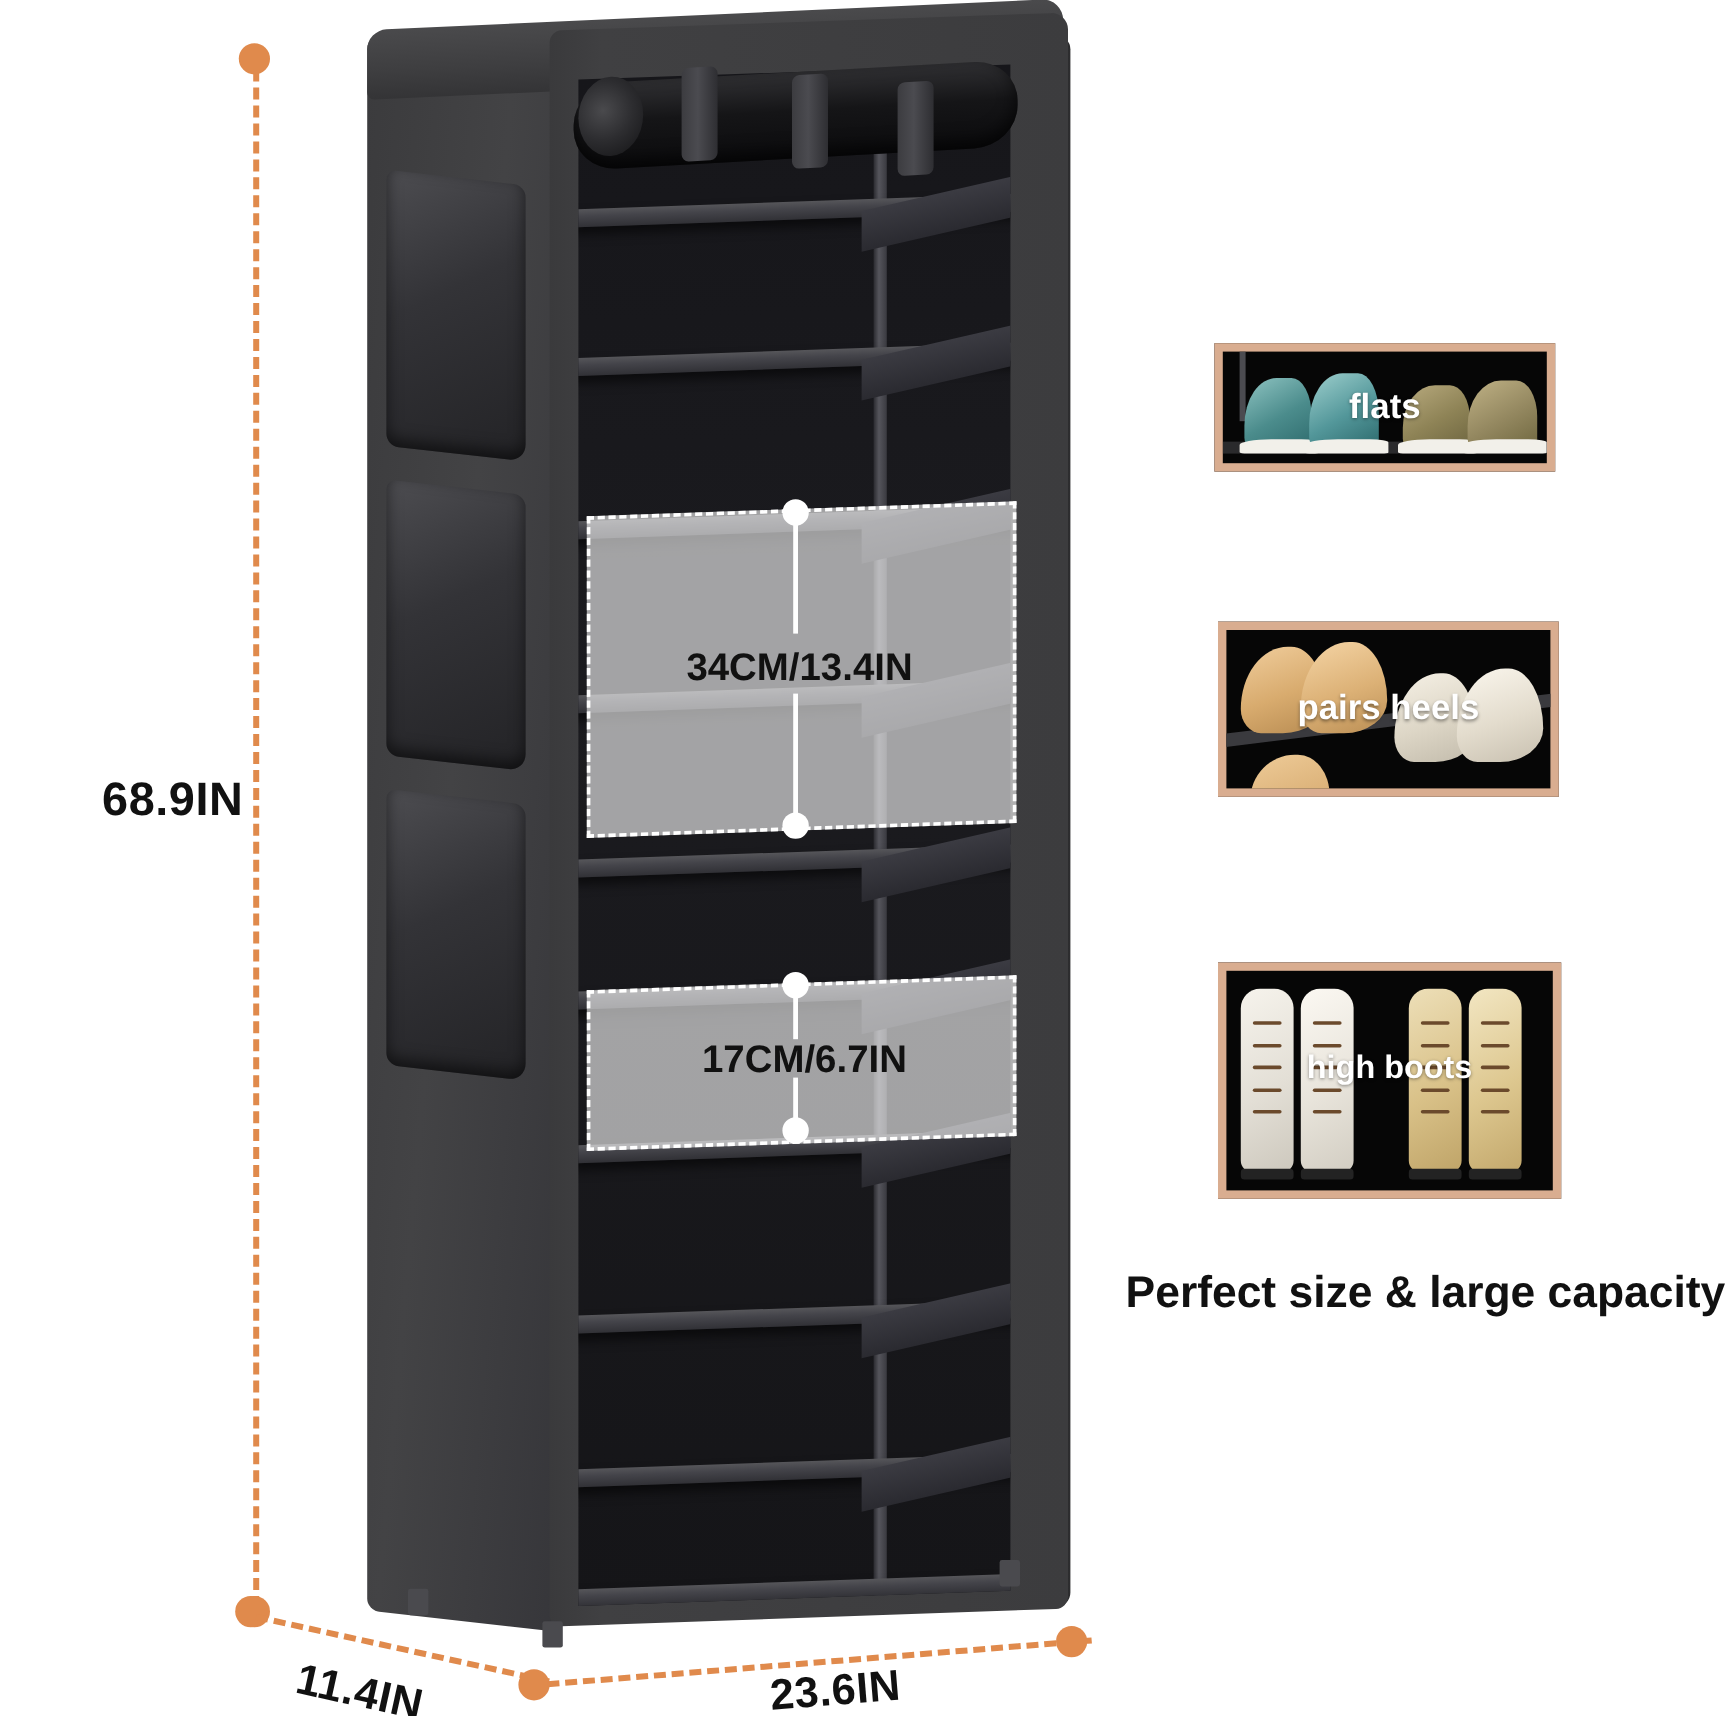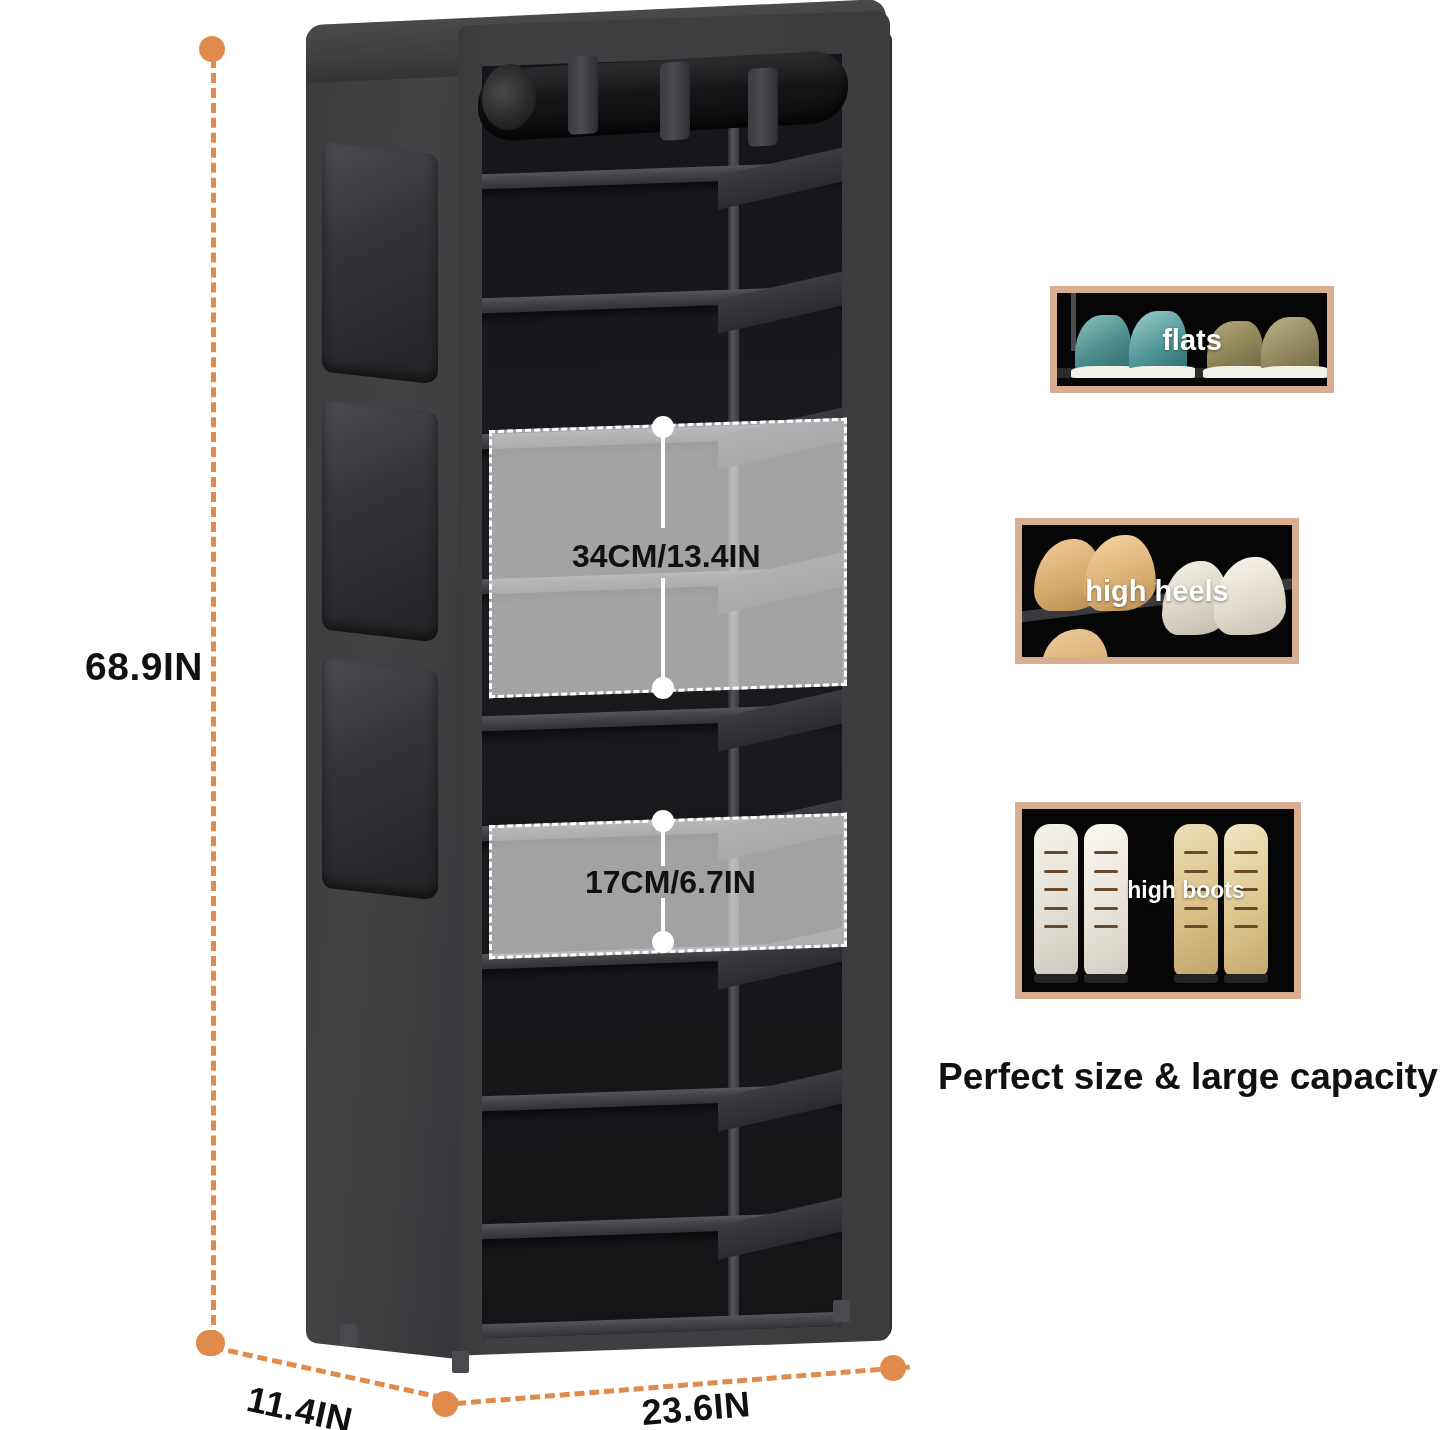--- a/index.html
+++ b/index.html
@@ -235,21 +235,21 @@
     <div class="dot" style="left:432px;top:1391px;width:26px;height:26px;"></div>
 
     <div class="slantline" style="left:456px;top:1401px;width:455px;transform:rotate(-4.6deg);"></div>
 
     <div class="dot" style="left:880px;top:1355px;width:26px;height:26px;"></div>
 
     <div class="dimlabel" style="left:252px;top:1378px;font-size:36px;transform:rotate(12.4deg);transform-origin:0 0;">11.4IN</div>
     <div class="dimlabel" style="left:640px;top:1392px;font-size:36px;transform:rotate(-4.6deg);transform-origin:0 0;">23.6IN</div>
   </div>
 
-  <div class="card" style="left:1050px;top:286px;width:284px;height:107px;">
+  <div class="card" style="left:1012px;top:286px;width:284px;height:107px;">
     <div class="cardshelf" style="left:0;bottom:8px;width:100%;height:10px;"></div>
     <div class="cardshelf" style="left:14px;top:0;width:5px;height:62%;background:#4b4b50;"></div>
 
     <div class="sneaker" style="left:18px;width:56px;height:58px;background:linear-gradient(150deg,#8fc4c2 0%,#4b8c8c 55%,#2f6c6e 100%);"></div>
     <div class="sole" style="left:14px;width:66px;"></div>
     <div class="sneaker" style="left:72px;width:58px;height:62px;background:linear-gradient(150deg,#9fd0ce 0%,#53979a 55%,#2d6a6d 100%);"></div>
     <div class="sole" style="left:68px;width:70px;"></div>
 
     <div class="sneaker" style="left:150px;width:56px;height:52px;background:linear-gradient(150deg,#b8aa7e 0%,#8e8356 55%,#6e6640 100%);"></div>
     <div class="sole" style="left:146px;width:66px;"></div>
@@ -263,21 +263,21 @@
     <div class="cardshelf" style="left:-10px;top:50%;width:130%;height:11px;transform:rotate(-7deg);background:#3a3a3e;"></div>
 
     <div class="heelshoe" style="left:12px;top:14px;width:70px;height:72px;background:linear-gradient(160deg,#f0cd9c 0%,#d8ab6e 55%,#b88c52 100%);"></div>
     <div class="heelshoe" style="left:62px;top:10px;width:72px;height:76px;background:linear-gradient(160deg,#f5d5a6 0%,#dcb176 55%,#bb8f55 100%);"></div>
 
     <div class="heelshoe" style="left:140px;top:36px;width:68px;height:74px;background:linear-gradient(160deg,#f6f1e6 0%,#ddd6c6 55%,#c2bbab 100%);"></div>
     <div class="heelshoe" style="left:192px;top:32px;width:72px;height:78px;background:linear-gradient(160deg,#fbf7ee 0%,#e3dccd 55%,#c8c0b0 100%);"></div>
 
     <div class="heelshoe" style="left:20px;bottom:-24px;width:66px;height:52px;background:linear-gradient(160deg,#eecb98 0%,#d3a66a 100%);"></div>
 
-    <div class="card-label" style="font-size:29px;">high heels</div>
+    <div class="card-label" style="font-size:29px;">pairs heels</div>
   </div>
 
   <div class="card" style="left:1015px;top:802px;width:286px;height:197px;">
 
     <div class="boot" style="left:12px;width:44px;height:84%;background:linear-gradient(150deg,#f6f3ec 0%,#e3dfd6 55%,#cdc8bd 100%);">
       <div class="lace" style="top:18%;"></div>
       <div class="lace" style="top:30%;"></div>
       <div class="lace" style="top:42%;"></div>
       <div class="lace" style="top:54%;"></div>
       <div class="lace" style="top:66%;"></div>
@@ -304,18 +304,18 @@
 
     <div class="boot" style="left:202px;width:44px;height:84%;background:linear-gradient(150deg,#f2e6c2 0%,#ddc78f 55%,#c3a86c 100%);">
       <div class="lace" style="top:18%;"></div>
       <div class="lace" style="top:30%;"></div>
       <div class="lace" style="top:42%;"></div>
       <div class="lace" style="top:54%;"></div>
       <div class="lace" style="top:66%;"></div>
     </div>
     <div class="bootsole" style="left:202px;width:44px;"></div>
 
-    <div class="card-label" style="font-size:23px;top:44%;margin-left:28px;">high boots</div>
+    <div class="card-label" style="font-size:27px;top:44%;">high boots</div>
   </div>
 
   <div class="capacity" style="left:938px;top:1056px;font-size:37px;">Perfect size &amp; large capacity</div>
 
 </div>
 
 </body></html>

